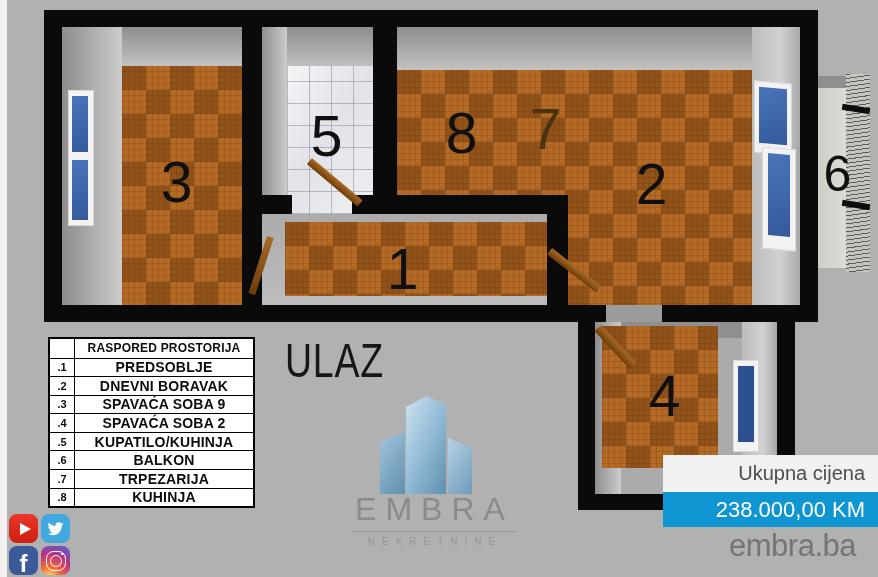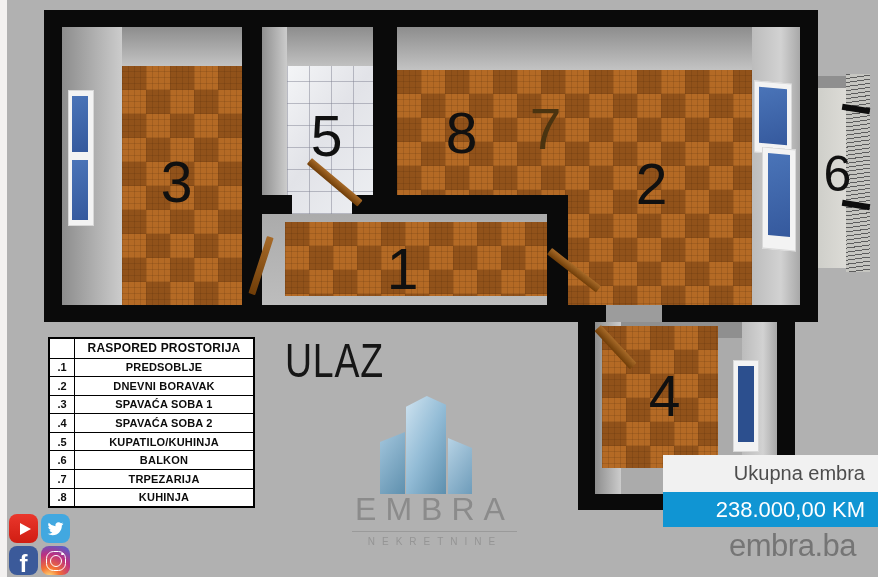--- a/index.html
+++ b/index.html
@@ -47,21 +47,21 @@
   
   #legend{
     position:absolute;left:48px;top:337px;width:207px;
     background:#ffffff;border:2px solid #000;box-sizing:border-box;
   }
   .lrow{display:flex;height:17.6px;border-top:1.5px solid #000;align-items:stretch;}
   .lrow:first-child{border-top:none;height:18.5px;}
   .lnum{width:24px;border-right:1.5px solid #000;display:flex;align-items:center;justify-content:center;
         font-weight:bold;font-size:11px;color:#0c0c0c;}
   .lname{flex:1;display:flex;align-items:center;justify-content:center;
-         font-weight:bold;font-size:11px;color:#0c0c0c;letter-spacing:.2px;}
+         font-weight:bold;font-size:14px;color:#0c0c0c;letter-spacing:.2px;}
   .lrow.lhead .lname{font-size:12px;}
   
   #logo{position:absolute;left:344px;top:390px;width:175px;height:125px;}
   .bldg{position:absolute;}
   #logo-text{position:absolute;top:102px;width:100%;text-align:center;font-size:32px;font-weight:300;
              color:#8b8b8b;letter-spacing:9px;padding-left:6px;box-sizing:border-box;line-height:1.1;}
   #logo-line{position:absolute;top:141px;left:8px;right:2px;height:1.2px;background:#9a9a9a;}
   #logo-sub{position:absolute;top:146px;width:100%;text-align:center;font-size:10px;font-weight:normal;
             color:#959595;letter-spacing:7px;padding-left:7px;box-sizing:border-box;}
   
@@ -179,21 +179,21 @@
     <div class="lrow">
       <div class="lnum">.1</div>
       <div class="lname">PREDSOBLJE</div>
     </div>
     <div class="lrow">
       <div class="lnum">.2</div>
       <div class="lname">DNEVNI BORAVAK</div>
     </div>
     <div class="lrow">
       <div class="lnum">.3</div>
-      <div class="lname">SPAVAĆA SOBA 1</div>
+      <div class="lname">SPAVAĆA SOBA 9</div>
     </div>
     <div class="lrow">
       <div class="lnum">.4</div>
       <div class="lname">SPAVAĆA SOBA 2</div>
     </div>
     <div class="lrow">
       <div class="lnum">.5</div>
       <div class="lname">KUPATILO/KUHINJA</div>
     </div>
     <div class="lrow">
@@ -213,21 +213,21 @@
   <div id="logo">
     <div class="bldg" style="left:36px;top:42px;width:25px;height:62px;background:linear-gradient(125deg,#a3c6dd,#5f90ae);clip-path:polygon(0 16%,100% 0,100% 100%,0 100%);"></div>
     <div class="bldg" style="left:62px;top:6px;width:40px;height:98px;background:linear-gradient(115deg,#cfe3f0 0%,#93bcd6 50%,#5d8fae 100%);clip-path:polygon(0 11%,52% 0,100% 9%,100% 100%,0 100%);"></div>
     <div class="bldg" style="left:104px;top:48px;width:24px;height:56px;background:linear-gradient(125deg,#b7d3e5,#6e9cba);clip-path:polygon(0 0,100% 18%,100% 100%,0 100%);"></div>
     <div id="logo-text">EMBRA</div>
     <div id="logo-line"></div>
     <div id="logo-sub">NEKRETNINE</div>
   </div>
 
   <div id="price-label-box">
-    <span>Ukupna embra</span>
+    <span>Ukupna cijena</span>
   </div>
   <div id="price-value-box">
     <span>238.000,00 KM</span>
   </div>
   <div id="site">embra.ba</div>
 
   <div class="soc" id="yt">
     <div class="tri"></div>
   </div>
   <div class="soc" id="tw">

